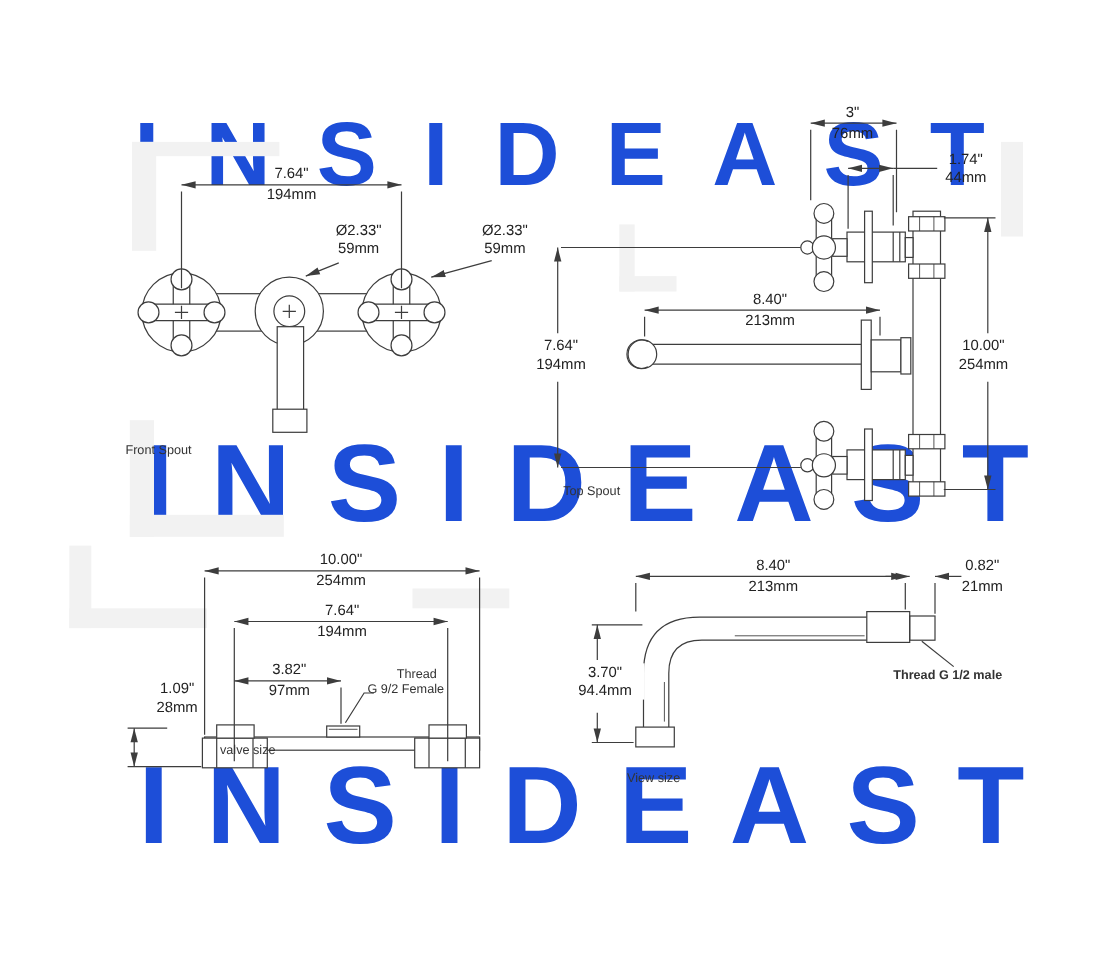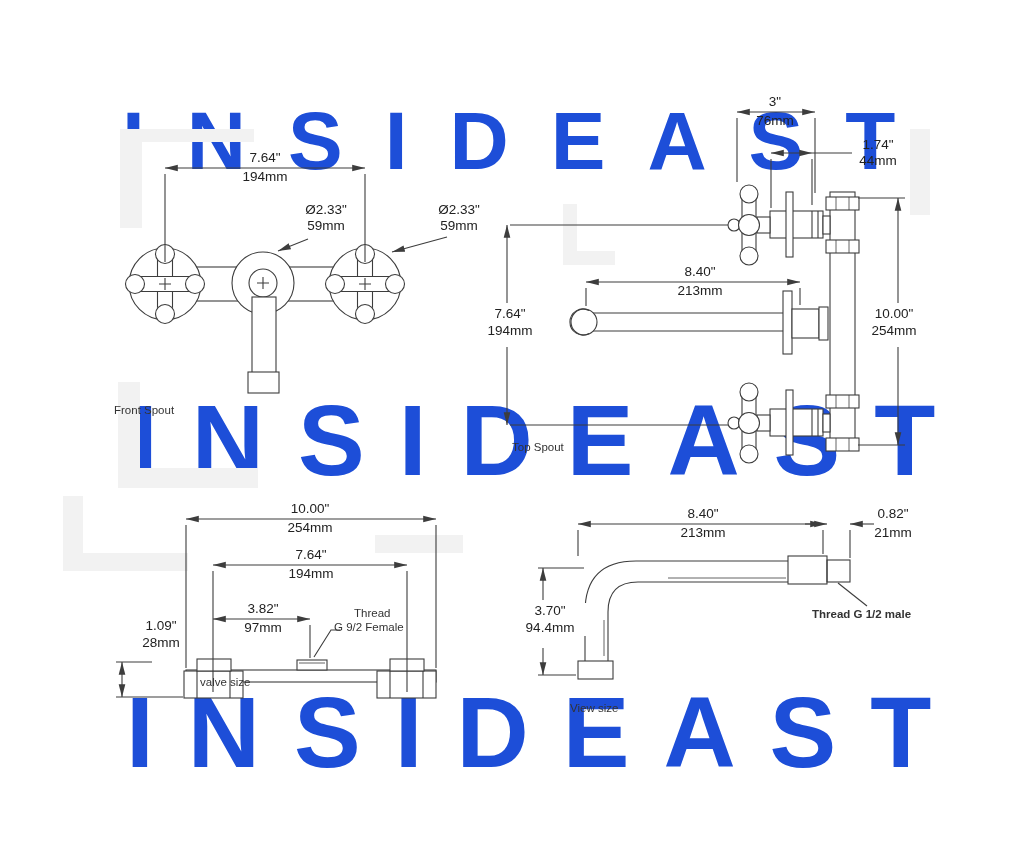--- a/index.html
+++ b/index.html
@@ -16,21 +16,21 @@
   .wh{fill:#ffffff;}
   .thin{stroke-width:0.8;}
   
   .dim{position:absolute;z-index:2;display:flex;flex-direction:column;align-items:center;
        row-gap:5px;font-size:13.5px;line-height:14px;color:#222;text-align:center;
        white-space:nowrap;}
   .dim.masked{background:#fff;padding:1px 2px;}
   .lbl{position:absolute;z-index:2;font-size:11.5px;color:#333;white-space:nowrap;}
   .note{position:absolute;z-index:2;font-size:11.5px;line-height:14px;color:#333;
         white-space:nowrap;display:flex;flex-direction:column;}
-  .note .ind{margin-left:20px;}
+  .note .ind{margin-left:20px;text-align:center;}
 </style>
 </head>
 <body>
 
 <div class="wm" style="left:122px;top:100px;font-size:82px;letter-spacing:42px;">INSIDEAST</div>
 <div class="wm" style="left:130px;top:390px;font-size:100px;letter-spacing:34px;">INSIDEAST</div>
 <div class="wm" style="left:126px;top:682px;font-size:100px;letter-spacing:34px;">INSIDEAST</div>
 <div class="wmb" style="left:120px;top:129px;width:112px;height:86px;border-top-width:13px;border-left-width:22px;"></div>
 <div class="wmb" style="left:118px;top:382px;width:118px;height:86px;border-left-width:22px;border-bottom-width:20px;"></div>
 <div class="wmb" style="left:63px;top:496px;width:105px;height:57px;border-left-width:20px;border-bottom-width:18px;"></div>

